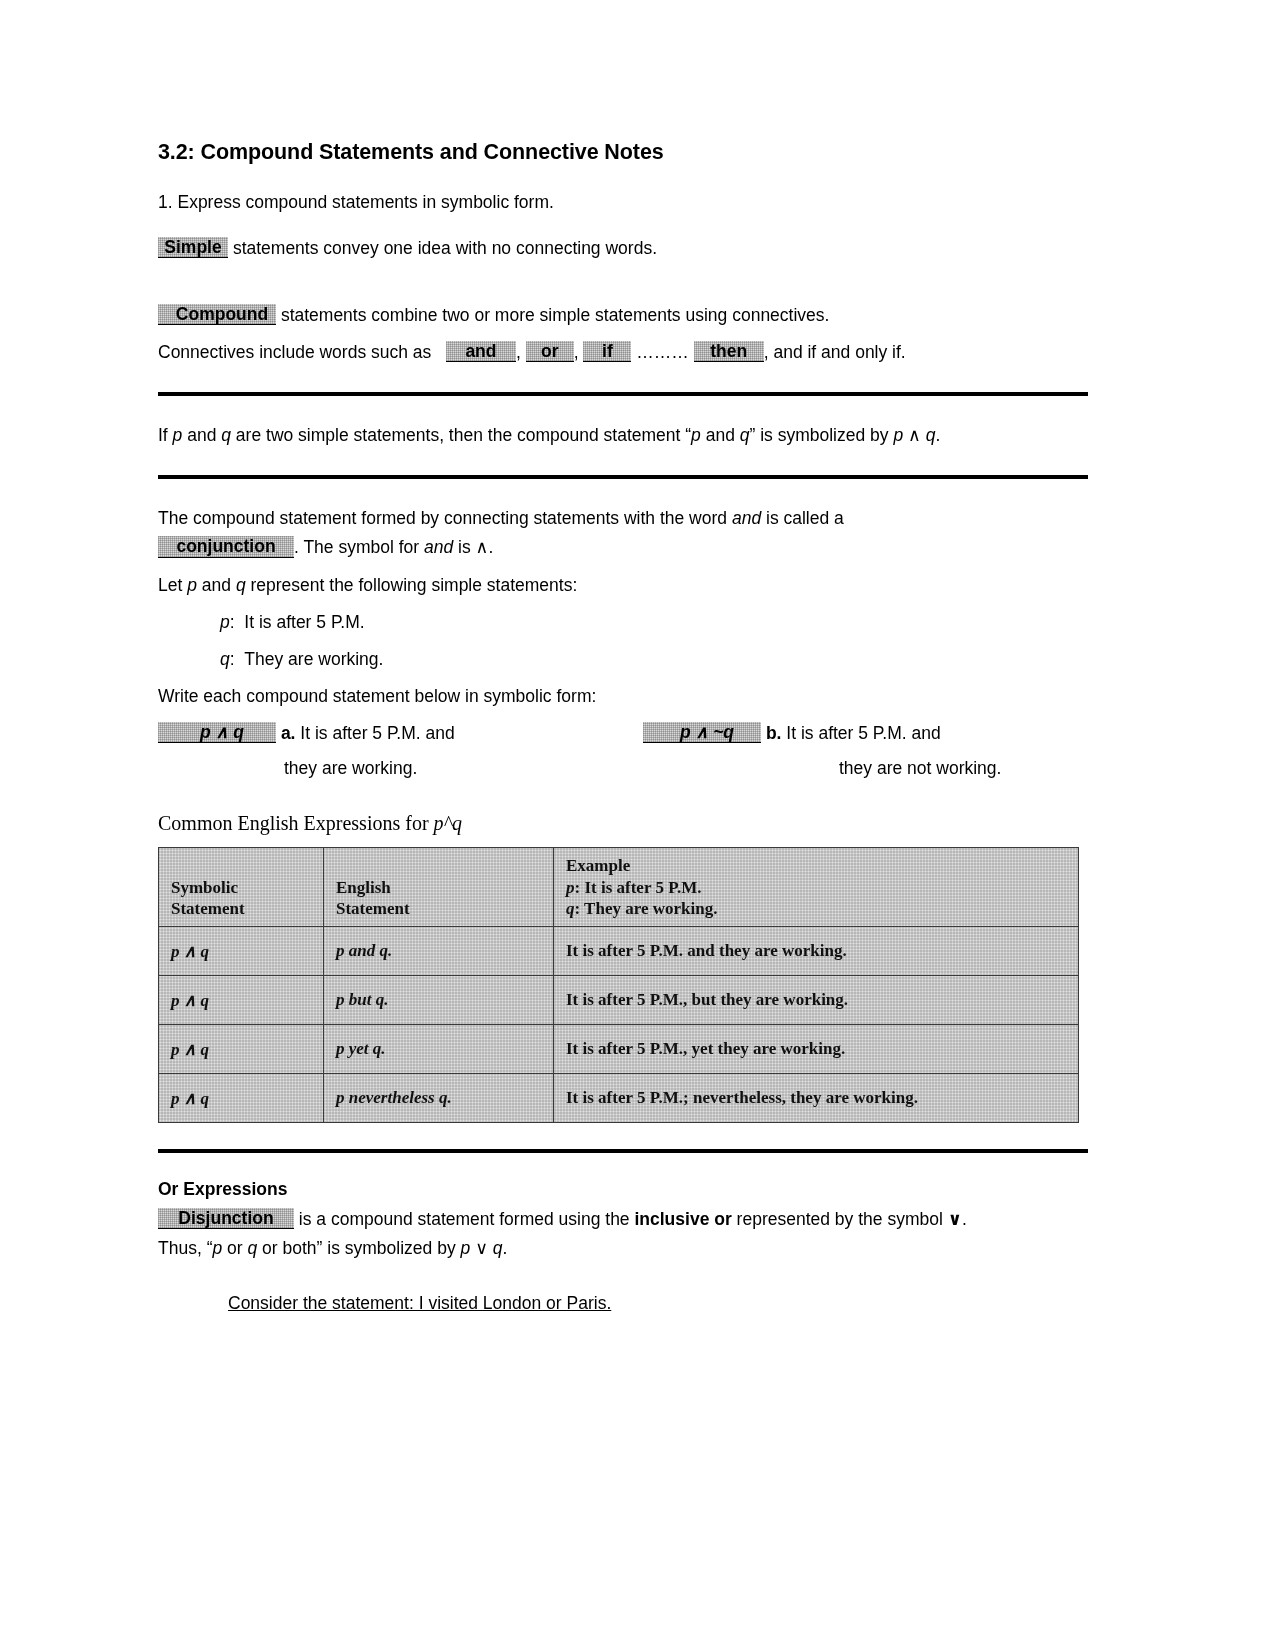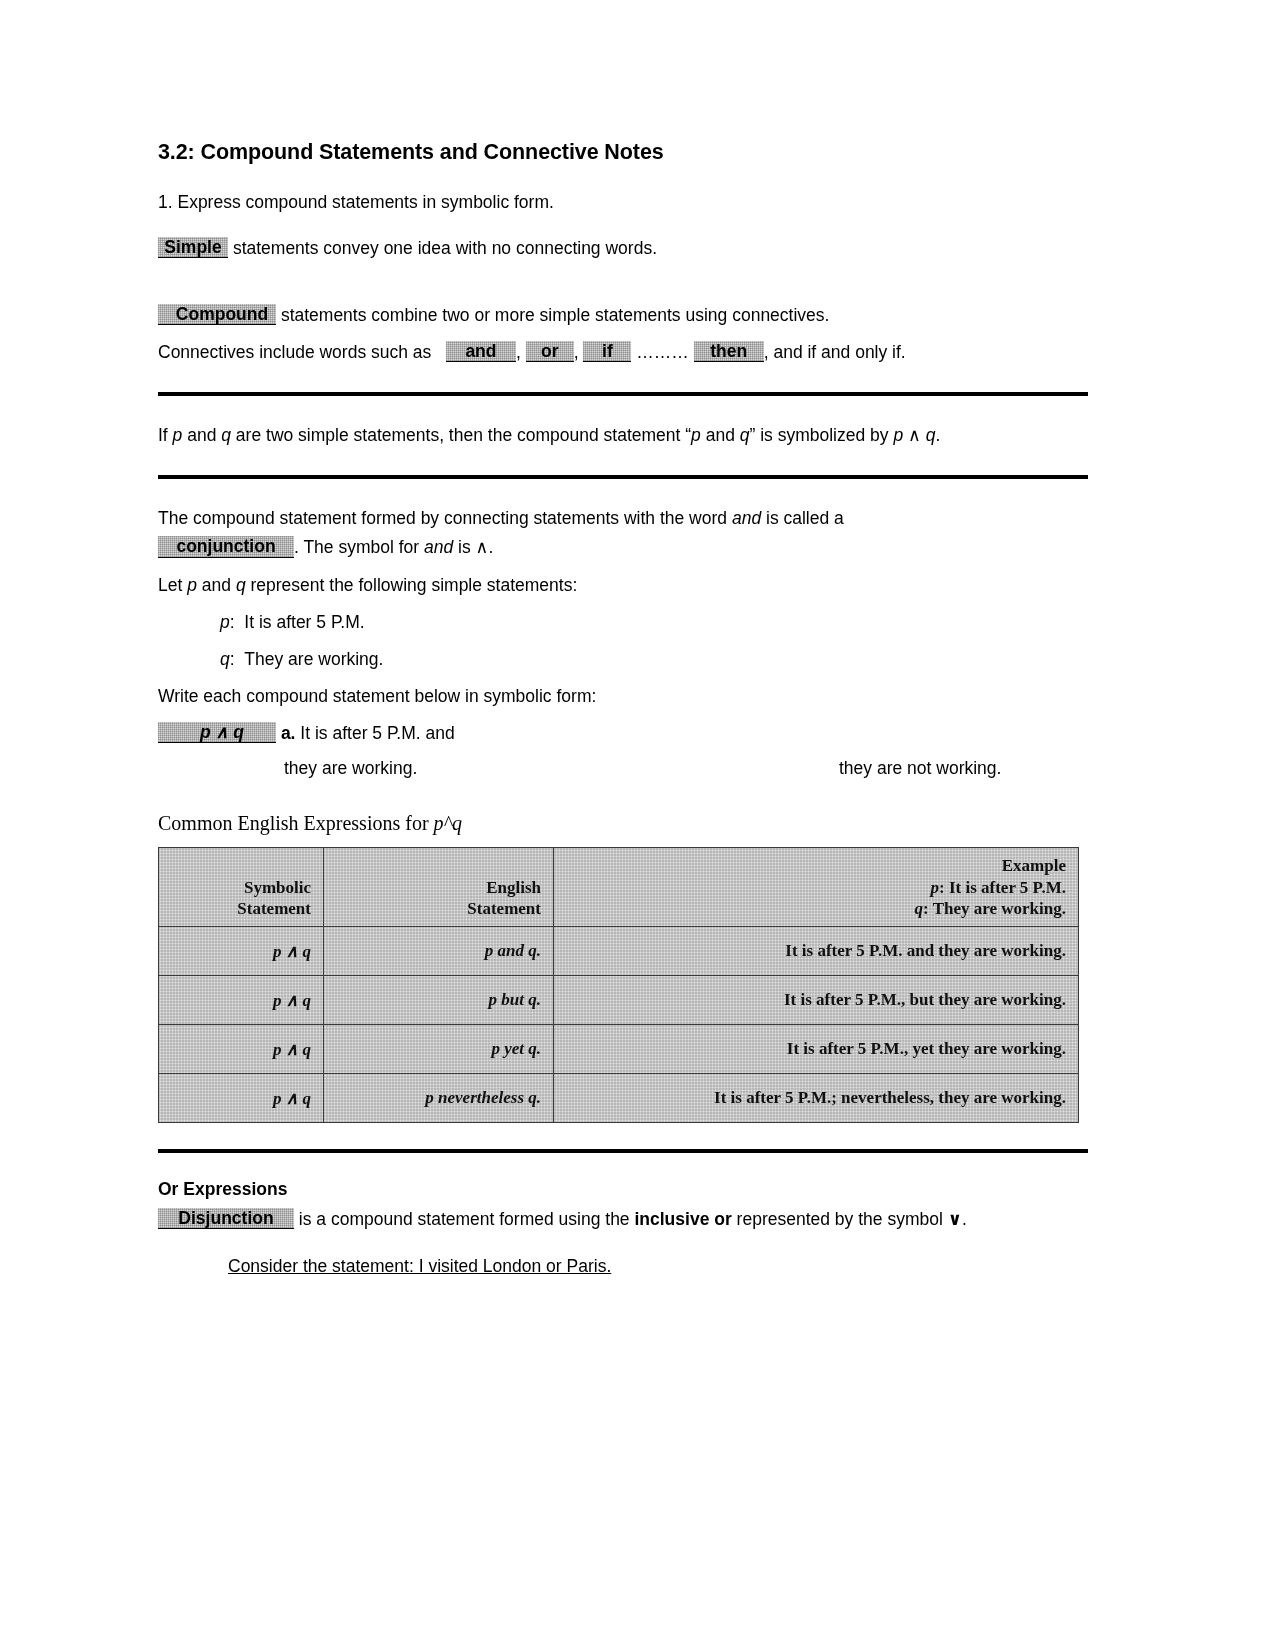--- a/index.html
+++ b/index.html
@@ -118,21 +118,21 @@
     font-size: 17px;
     table-layout: fixed;
     background-color: #e2e2e2;
     background-image:
       repeating-linear-gradient(0deg, rgba(0,0,0,0.20) 0 1px, rgba(0,0,0,0) 1px 3px),
       repeating-linear-gradient(90deg, rgba(0,0,0,0.20) 0 1px, rgba(0,0,0,0) 1px 3px);
   }
   .exp-table th, .exp-table td {
     border: 1.5px solid #3a3a3a;
     padding: 7px 12px;
-    text-align: right;
+    text-align: left;
     vertical-align: middle;
     font-weight: bold;
     color: #101010;
   }
   .exp-table th { vertical-align: bottom; }
   .exp-table col.c1 { width: 165px; }
   .exp-table col.c2 { width: 230px; }
   .exp-table col.c3 { width: 525px; }
   .exp-table th .hl { display: block; line-height: 1.25; }
   .exp-table td { height: 34px; }
@@ -203,20 +203,25 @@
     <p class="para indent-1">
       <i>q</i><span>:</span>&nbsp;&nbsp;<span>They are working.</span>
     </p>
 
     <p class="para">Write each compound statement below in symbolic form:</p>
 
     <div class="answers">
       <div class="col">
         <span class="blank pad-md" style="font-style:italic">p ∧ q</span>
         <span class="b">a.</span>
+        <span>It is after 5 P.M. and</span>
+      </div>
+      <div class="col right">
+        <span class="blank pad-md" style="font-style:italic">p ∧ ~q</span>
+        <span class="b">b.</span>
         <span>It is after 5 P.M. and</span>
       </div>
     </div>
     <div class="answers">
       <div class="col">
         <div class="ans-line2">they are working.</div>
       </div>
       <div class="col right">
         <div class="ans-line2 right">they are not working.</div>
       </div>
@@ -276,19 +281,22 @@
     </table>
 
     <hr class="rule">
 
     <div class="sub-heading">Or Expressions</div>
 
     <p class="para tight">
       <span class="blank pad-lg">Disjunction</span><span> is a compound statement formed using the </span><span class="b">inclusive or</span><span> represented by the symbol  </span><span class="sym b">∨</span><span>.</span>
     </p>
 
+    <p class="para">
+      <span>Thus, “</span><i>p</i><span> or </span><i>q</i><span> or both” is symbolized by </span><i>p</i> <span class="sym">∨</span> <i>q</i><span>.</span>
+    </p>
 
     <div class="gap-md"></div>
 
     <p class="para indent-2">Consider the statement: I visited London or Paris.</p>
 
   </div>
 </div>
 
 </body></html>

